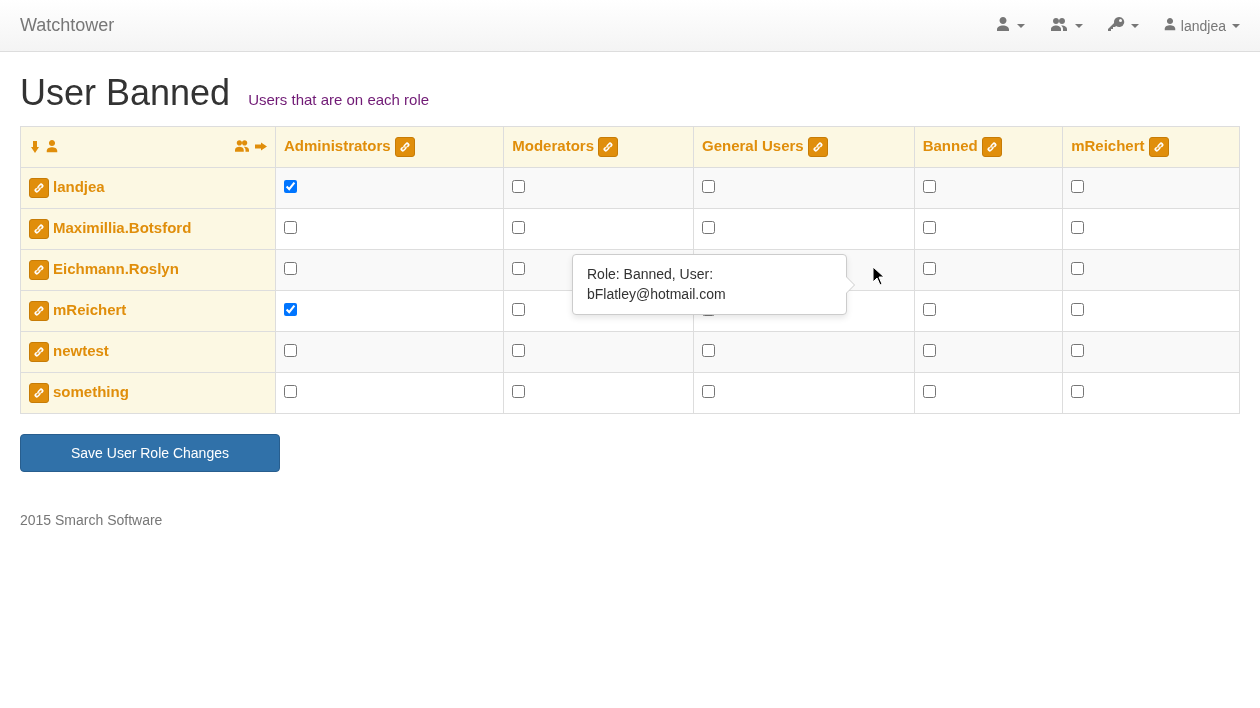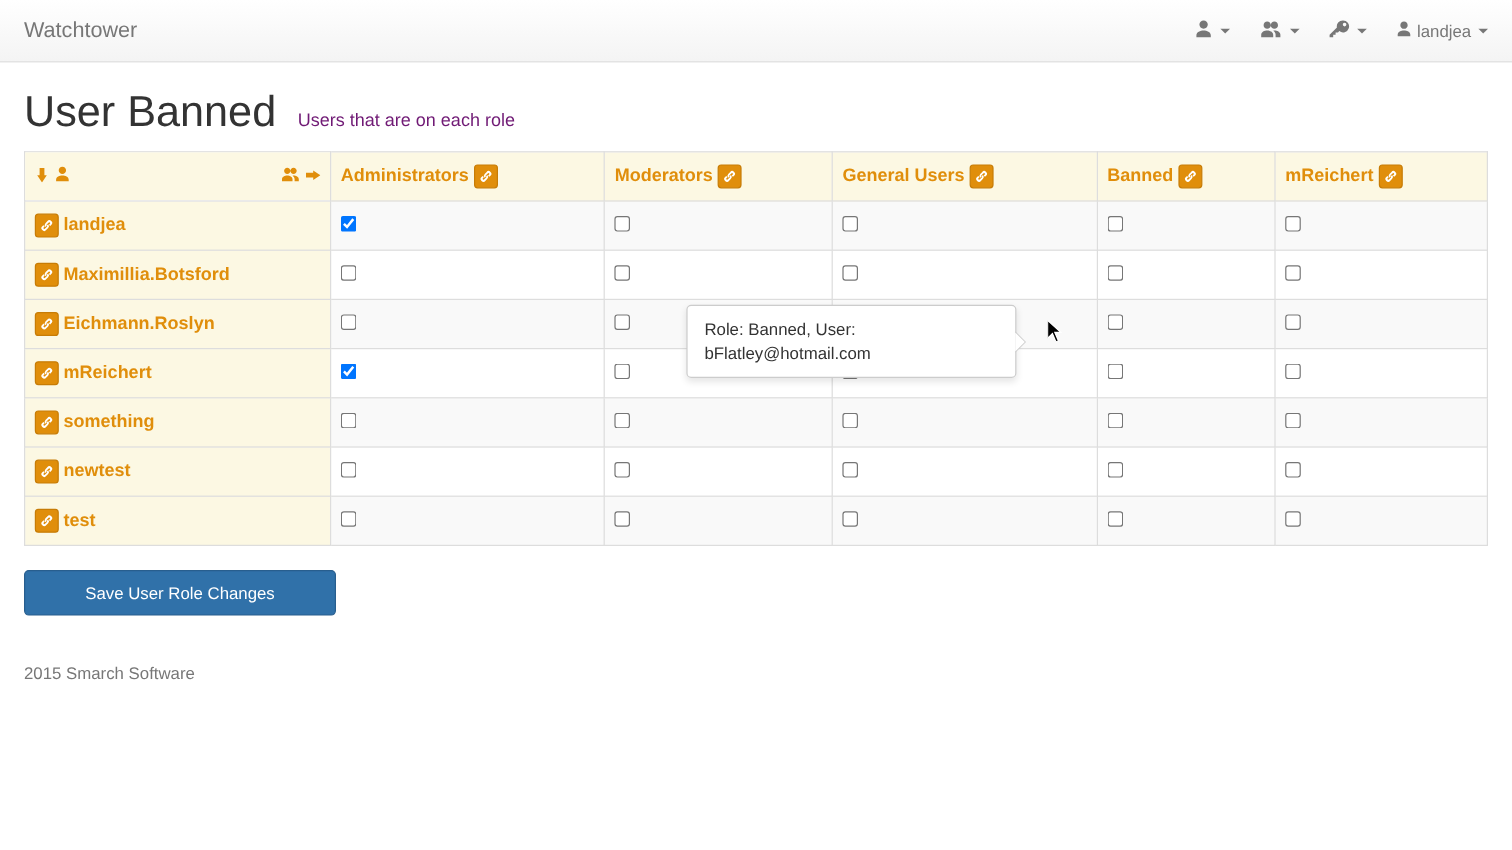--- a/index.html
+++ b/index.html
@@ -329,45 +329,33 @@
           <td class="cb-cell"><input type="checkbox" style=""></td>
           <td class="cb-cell"><input type="checkbox" style=""></td>
           <td class="cb-cell"><input type="checkbox" style=""></td>
           <td class="cb-cell"><input type="checkbox" style=""></td>
         </tr>
         <tr>
           <td class="user-cell"><span class="link-badge">
               <svg viewBox="0 0 16 16">
                 <path d="M6.5 9.5a3 3 0 010-4.2l2-2a3 3 0 114.2 4.2l-1 1-1.4-1.4 1-1a1 1 0 10-1.4-1.4l-2 2a1 1 0 000 1.4zM9.5 6.5a3 3 0 010 4.2l-2 2a3 3 0 11-4.2-4.2l1-1 1.4 1.4-1 1a1 1 0 101.4 1.4l2-2a1 1 0 000-1.4z"></path>
               </svg>
+            </span><a class="user-link">newtest</a></td>
+          <td class="cb-cell"><input type="checkbox" style=""></td>
+          <td class="cb-cell"><input type="checkbox" style=""></td>
+          <td class="cb-cell"><input type="checkbox" style=""></td>
+          <td class="cb-cell"><input type="checkbox" style=""></td>
+          <td class="cb-cell"><input type="checkbox" style=""></td>
+        </tr>
+        <tr>
+          <td class="user-cell"><span class="link-badge">
+              <svg viewBox="0 0 16 16">
+                <path d="M6.5 9.5a3 3 0 010-4.2l2-2a3 3 0 114.2 4.2l-1 1-1.4-1.4 1-1a1 1 0 10-1.4-1.4l-2 2a1 1 0 000 1.4zM9.5 6.5a3 3 0 010 4.2l-2 2a3 3 0 11-4.2-4.2l1-1 1.4 1.4-1 1a1 1 0 101.4 1.4l2-2a1 1 0 000-1.4z"></path>
+              </svg>
             </span><a class="user-link">something</a></td>
-          <td class="cb-cell"><input type="checkbox" style=""></td>
-          <td class="cb-cell"><input type="checkbox" style=""></td>
-          <td class="cb-cell"><input type="checkbox" style=""></td>
-          <td class="cb-cell"><input type="checkbox" style=""></td>
-          <td class="cb-cell"><input type="checkbox" style=""></td>
-        </tr>
-        <tr>
-          <td class="user-cell"><span class="link-badge">
-              <svg viewBox="0 0 16 16">
-                <path d="M6.5 9.5a3 3 0 010-4.2l2-2a3 3 0 114.2 4.2l-1 1-1.4-1.4 1-1a1 1 0 10-1.4-1.4l-2 2a1 1 0 000 1.4zM9.5 6.5a3 3 0 010 4.2l-2 2a3 3 0 11-4.2-4.2l1-1 1.4 1.4-1 1a1 1 0 101.4 1.4l2-2a1 1 0 000-1.4z"></path>
-              </svg>
-            </span><a class="user-link">newtest</a></td>
-          <td class="cb-cell"><input type="checkbox" style=""></td>
-          <td class="cb-cell"><input type="checkbox" style=""></td>
-          <td class="cb-cell"><input type="checkbox" style=""></td>
-          <td class="cb-cell"><input type="checkbox" style=""></td>
-          <td class="cb-cell"><input type="checkbox" style=""></td>
-        </tr>
-        <tr>
-          <td class="user-cell"><span class="link-badge">
-              <svg viewBox="0 0 16 16">
-                <path d="M6.5 9.5a3 3 0 010-4.2l2-2a3 3 0 114.2 4.2l-1 1-1.4-1.4 1-1a1 1 0 10-1.4-1.4l-2 2a1 1 0 000 1.4zM9.5 6.5a3 3 0 010 4.2l-2 2a3 3 0 11-4.2-4.2l1-1 1.4 1.4-1 1a1 1 0 101.4 1.4l2-2a1 1 0 000-1.4z"></path>
-              </svg>
-            </span><a class="user-link">test</a></td>
           <td class="cb-cell"><input type="checkbox" style=""></td>
           <td class="cb-cell"><input type="checkbox" style=""></td>
           <td class="cb-cell"><input type="checkbox" style=""></td>
           <td class="cb-cell"><input type="checkbox" style=""></td>
           <td class="cb-cell"><input type="checkbox" style=""></td>
         </tr>
       </tbody>
   </table>
 
   <button class="btn-save">Save User Role Changes</button>

